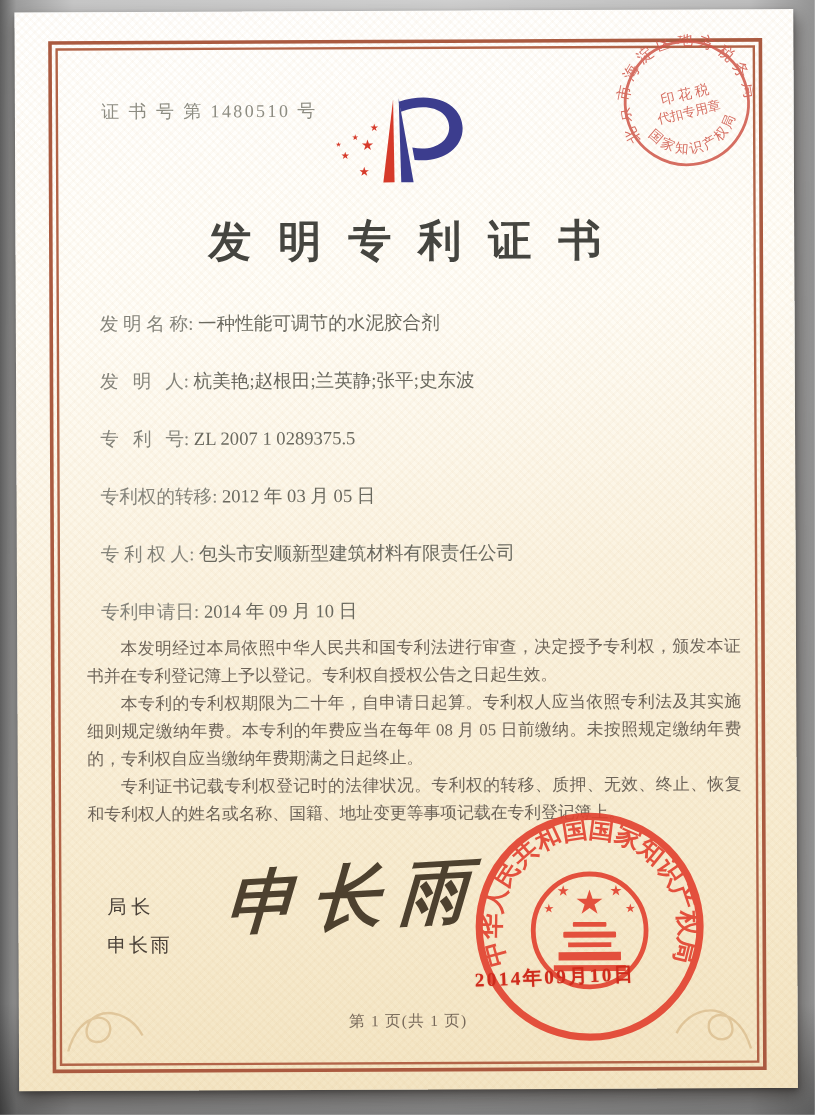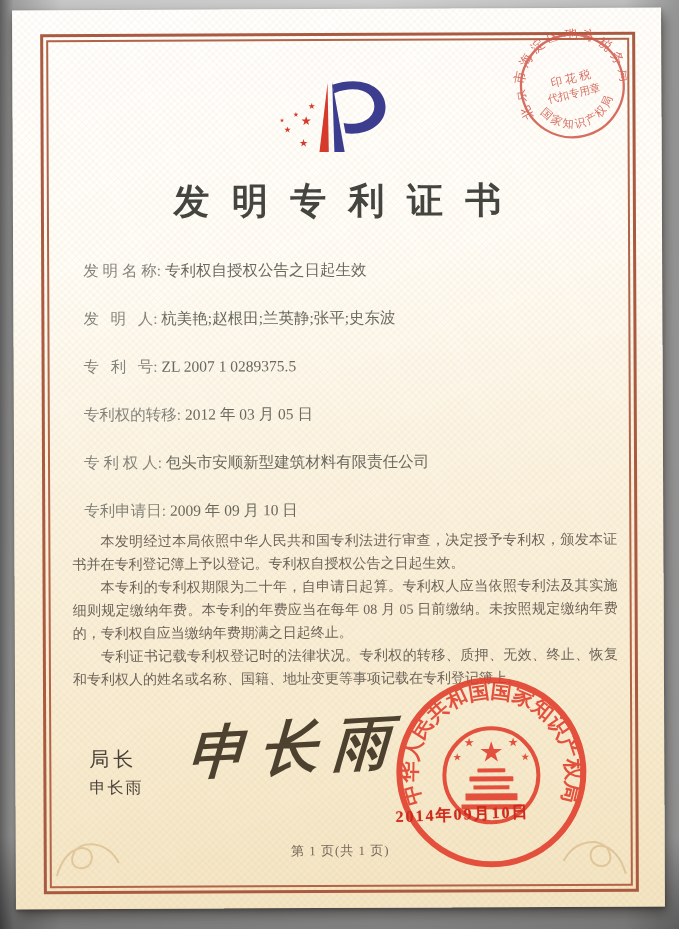--- a/index.html
+++ b/index.html
@@ -26,21 +26,21 @@
   .title{
     position:absolute;left:0;right:0;top:168px;text-align:center;
     font-size:36px;font-weight:700;color:#454540;letter-spacing:.62em;text-indent:.62em;
   }
   .fields{position:absolute;left:70px;right:52px;top:250px;}
   .frow{margin-bottom:26px;font-size:15.5px;line-height:22px;color:#6f6e65;}
   .frow .lab{color:#84837a;white-space:pre;text-align:right;}
   .frow .val{color:#6a695f;white-space:pre;}
   .paras{position:absolute;left:58px;right:46px;top:520px;}
   .paras p{margin:0;font-size:14px;line-height:23px;color:#6d6459;text-indent:2em;text-align:justify;}
-  .sig-title{position:absolute;left:74px;top:736px;font-size:20px;color:#4a4138;letter-spacing:4px;text-align:center;}
+  .sig-title{position:absolute;left:74px;top:736px;font-size:16px;color:#4a4138;letter-spacing:4px;text-align:center;}
   .sig-name{position:absolute;left:74px;top:768px;font-size:16px;color:#4a4138;letter-spacing:2px;}
   .autograph{
     position:absolute;left:166px;top:700px;width:230px;text-align:center;
     font-size:58px;font-weight:700;font-style:italic;color:#3f3322;
     letter-spacing:14px;transform:rotate(-3deg) skewX(-6deg);opacity:.92;
   }
   .seal{position:absolute;left:376px;top:664px;width:200px;height:200px;opacity:.9;}
   .seal-date{
     position:absolute;left:380px;top:796px;font-size:16px;font-weight:700;color:#cf2b1c;
     letter-spacing:2px;transform:rotate(-2deg);white-space:pre;text-shadow:0 0 1px rgba(207,43,28,.5);
@@ -53,55 +53,56 @@
 </style>
 </head>
 <body>
 
 <div class="paper">
 
   <div class="frame">
     <div class="frame-inner"></div>
   </div>
 
+  <div class="cert-no">证 书 号 第 1480510 号</div>
 
   <svg class="logo" viewBox="0 0 150 110">
     <g fill="#d63a2a">
       <text x="40" y="40" font-size="9" text-anchor="middle">★</text>
       <text x="34" y="57" font-size="13" text-anchor="middle">★</text>
       <text x="23" y="48" font-size="7" text-anchor="middle">★</text>
       <text x="14" y="65" font-size="9" text-anchor="middle">★</text>
       <text x="8" y="54" font-size="6" text-anchor="middle">★</text>
       <text x="31" y="80" font-size="11" text-anchor="middle">★</text>
     </g>
     <polygon points="57,12 48,86 58,86" fill="#d63a2a"></polygon>
     <polygon points="62,11 64,86 75,86" fill="#3c3d8e"></polygon>
     <path d="M 62,14 C 96,3 119,18 119,38 C 119,57 99,69 76,66 L 74,55 C 93,59 107,50 107,37 C 107,23 90,13 64,23 Z" fill="#3c3d8e"></path>
   </svg>
 
   <div class="title">发明专利证书</div>
 
   <div class="fields">
     <div class="frow">
-      <span class="lab">发 明 名 称: </span><span class="val">专利权自授权公告之日起生效</span>
+      <span class="lab">发 明 名 称: </span><span class="val">一种性能可调节的水泥胶合剂</span>
     </div>
     <div class="frow">
       <span class="lab">发   明   人: </span><span class="val">杭美艳;赵根田;兰英静;张平;史东波</span>
     </div>
     <div class="frow">
       <span class="lab">专   利   号: </span><span class="val">ZL 2007 1 0289375.5</span>
     </div>
     <div class="frow">
       <span class="lab">专利权的转移: </span><span class="val">2012 年 03 月 05 日</span>
     </div>
     <div class="frow">
       <span class="lab">专 利 权 人: </span><span class="val">包头市安顺新型建筑材料有限责任公司</span>
     </div>
     <div class="frow">
-      <span class="lab">专利申请日: </span><span class="val">2009 年 09 月 10 日</span>
+      <span class="lab">专利申请日: </span><span class="val">2014 年 09 月 10 日</span>
     </div>
   </div>
 
   <div class="paras">
     <p>本发明经过本局依照中华人民共和国专利法进行审查，决定授予专利权，颁发本证书并在专利登记簿上予以登记。专利权自授权公告之日起生效。</p>
     <p>本专利的专利权期限为二十年，自申请日起算。专利权人应当依照专利法及其实施细则规定缴纳年费。本专利的年费应当在每年 08 月 05 日前缴纳。未按照规定缴纳年费的，专利权自应当缴纳年费期满之日起终止。</p>
     <p>专利证书记载专利权登记时的法律状况。专利权的转移、质押、无效、终止、恢复和专利权人的姓名或名称、国籍、地址变更等事项记载在专利登记簿上。</p>
   </div>
 
   <div class="sig-title">局长</div>

